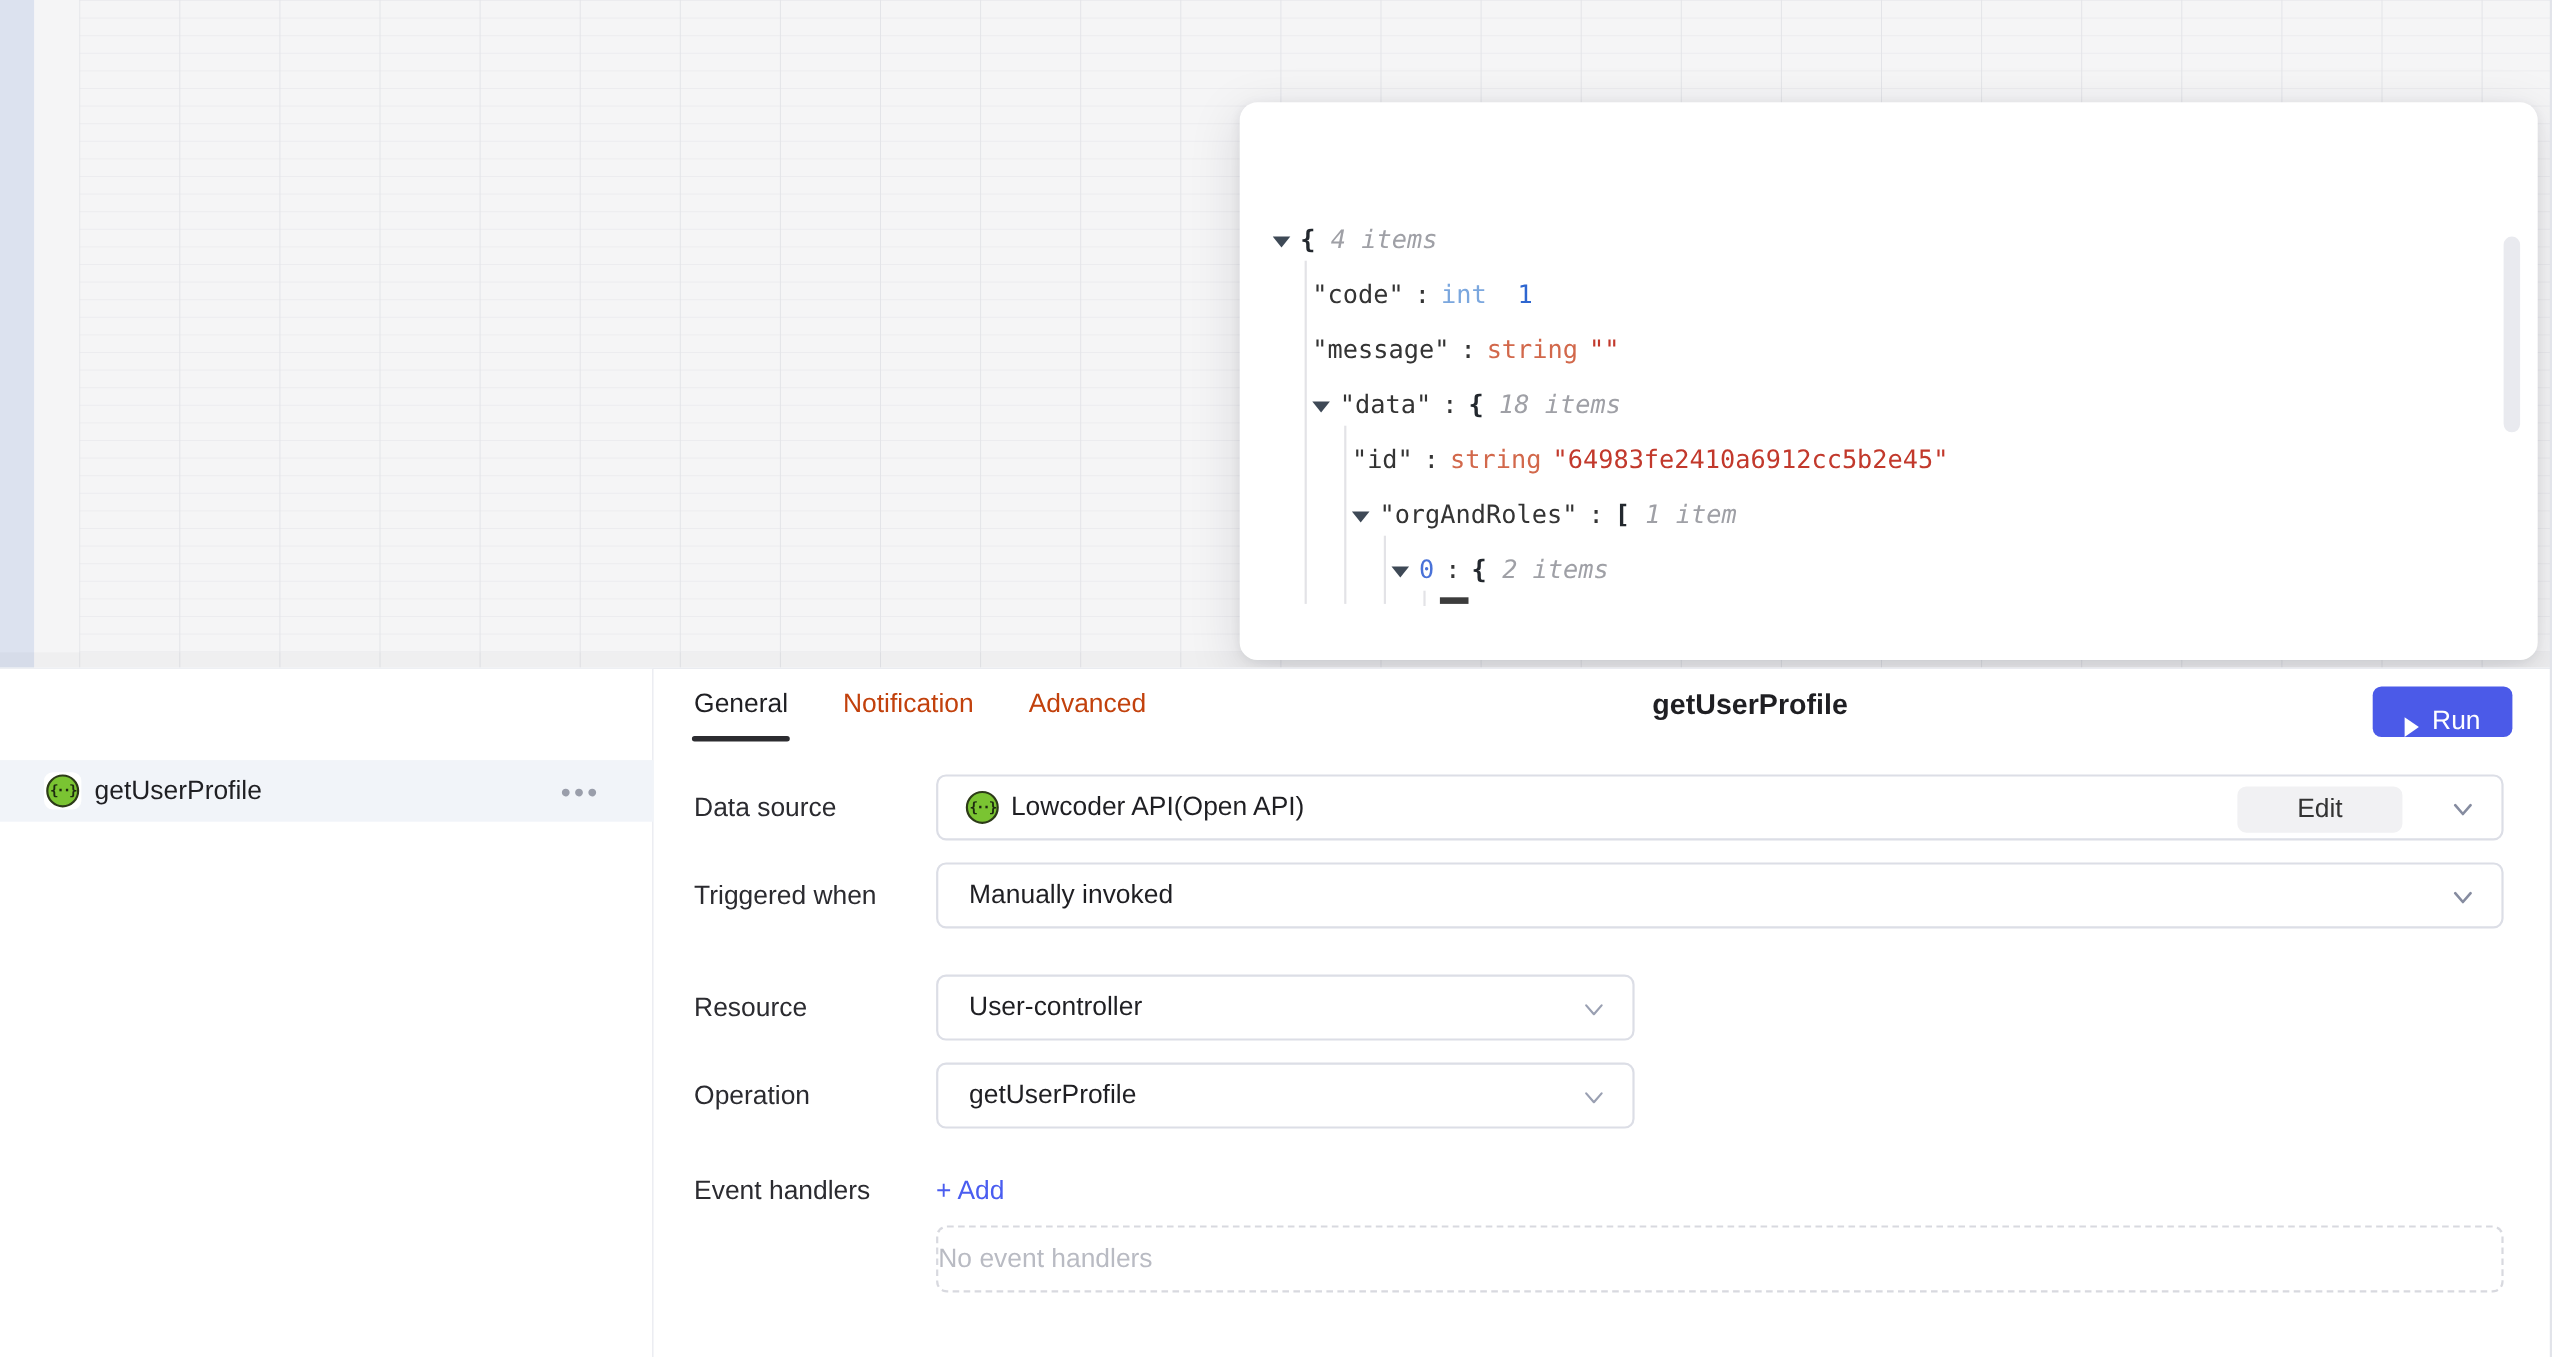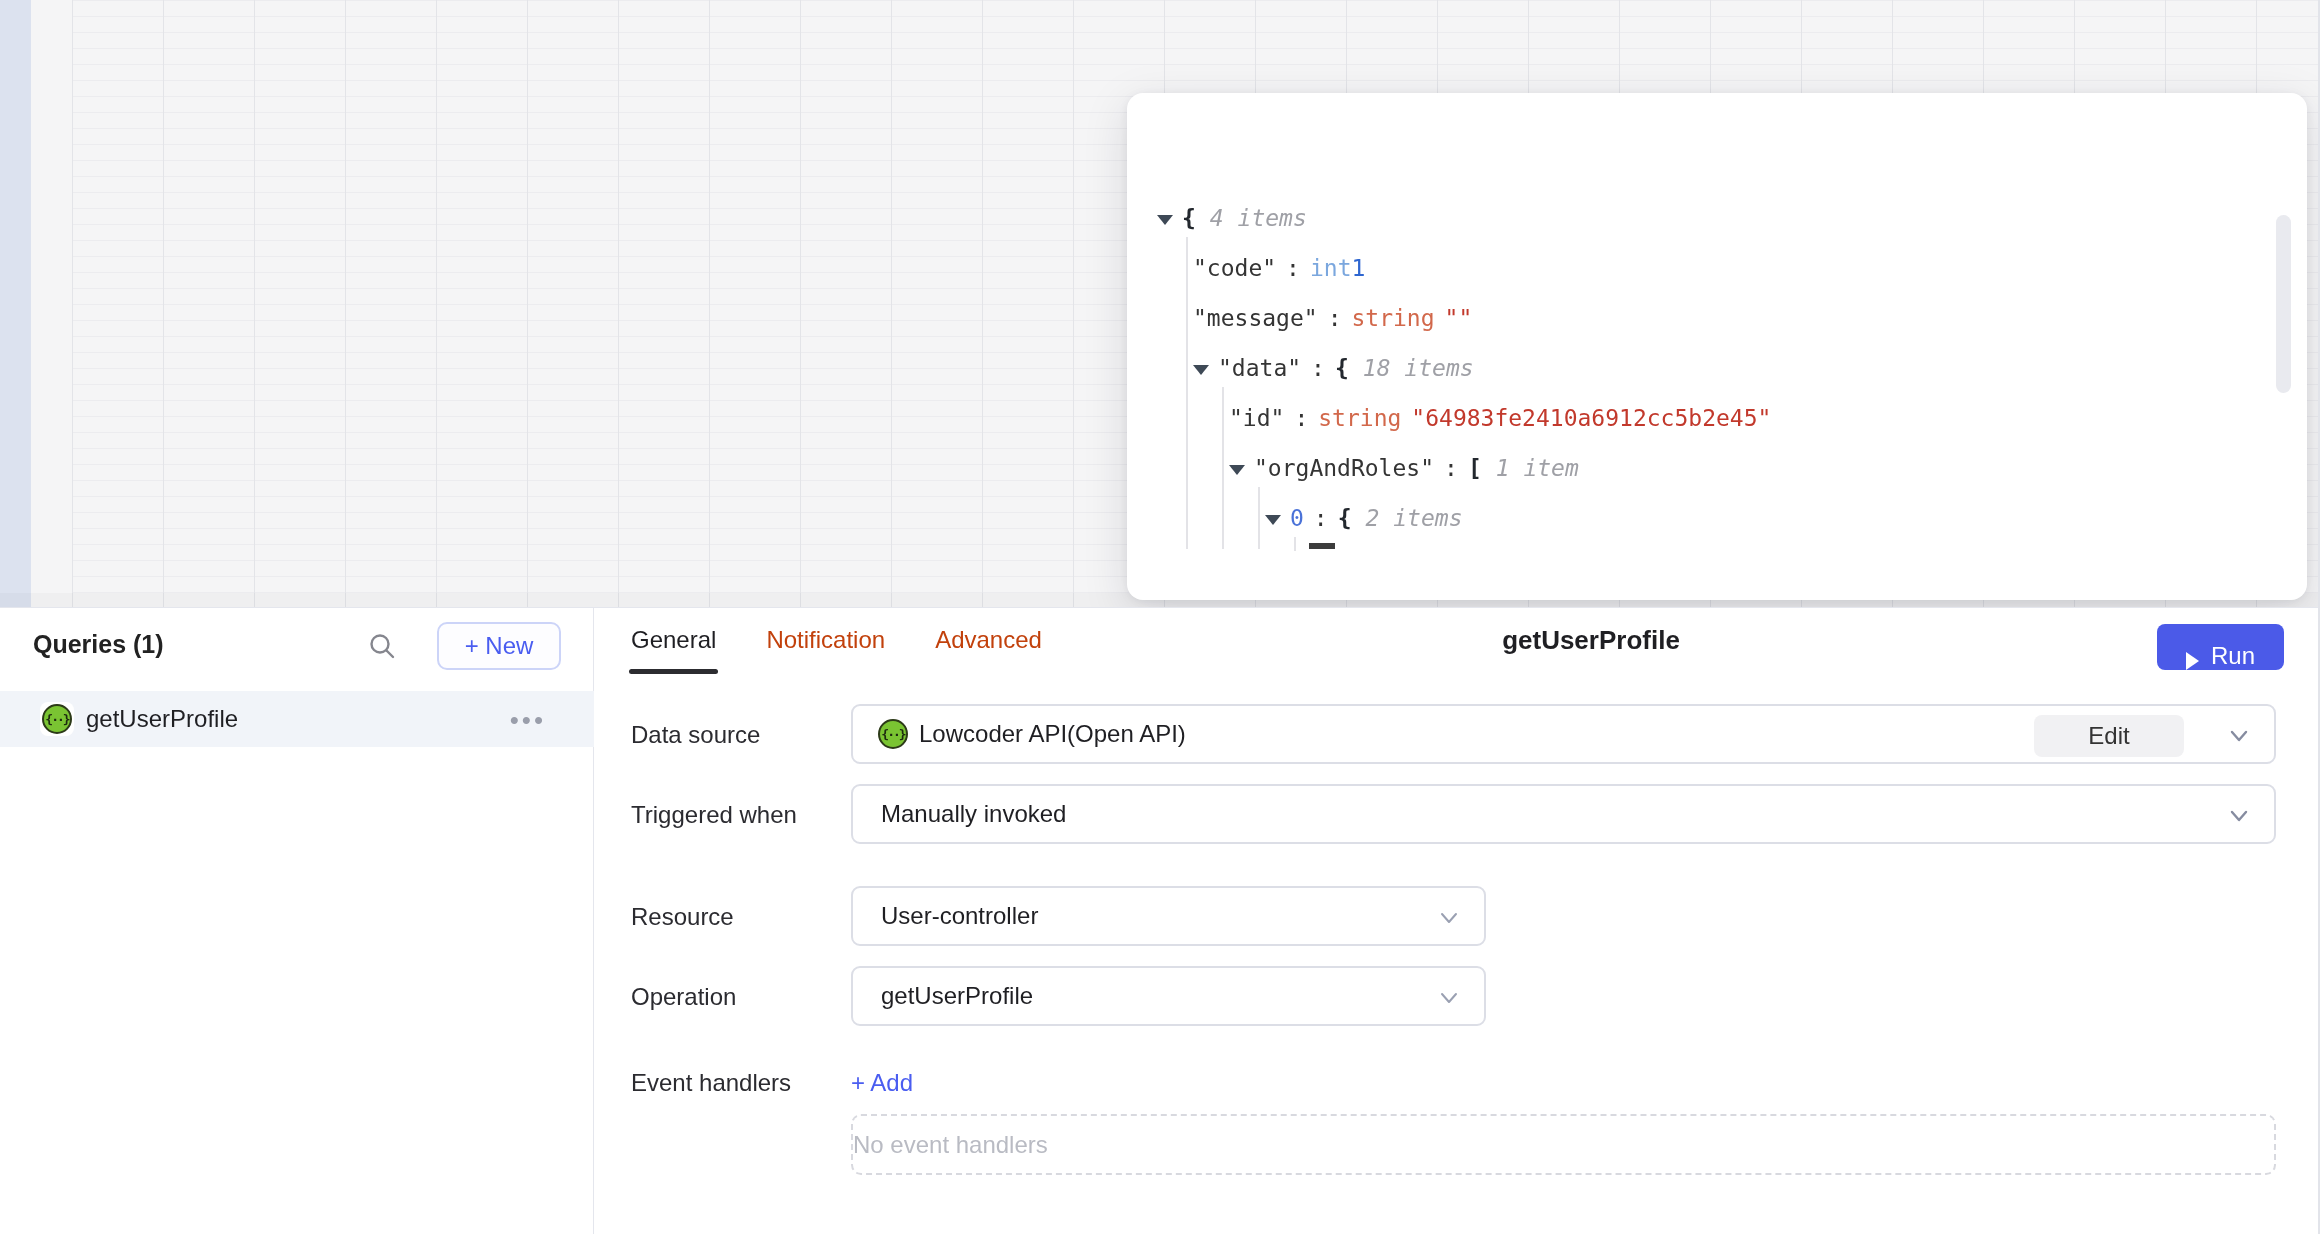--- a/index.html
+++ b/index.html
@@ -33,21 +33,21 @@
   .tree { position:absolute; left:30px; top:100px; width:1100px; height:358px; overflow:hidden;
           font-family:"DejaVu Sans Mono", monospace; font-size:23px; color:#333; }
   .tree-row { height:50px; display:flex; align-items:center; white-space:pre; }
   .arrow { width:0; height:0; border-left:8px solid transparent; border-right:8px solid transparent;
            border-top:10px solid #3e4956; margin-right:9px; margin-top:3px; flex:0 0 auto; cursor:pointer; }
   .jkey  { color:#343434; }
   .jidx  { color:#4a72d8; }
   .jcolon{ color:#343434; margin:0 10px; }
   .jpunct{ color:#23282e; font-weight:bold; margin-right:14px; }
   .jmeta { color:#9fa0a6; font-style:italic; }
-  .t-int { color:#7ba7de; margin-right:0; }
+  .t-int { color:#7ba7de; margin-right:28px; }
   .v-int { color:#2e66d0; }
   .t-str { color:#d2684b; margin-right:10px; }
   .v-str { color:#c2392c; }
   .guide { position:absolute; width:2px; background:#e3e3e7; }
   .clip-sliver { position:absolute; left:152px; top:350px; width:26px; height:6px; background:#3c3c3c; }
 
   
   .bottom { position:absolute; left:0; top:607px; width:2320px; height:627px; background:#fff; border-top:1px solid #e4e6ed; }
 
   .queries-panel { position:absolute; left:0; top:0; width:594px; height:627px; border-right:1px solid #e4e6ed; background:#fff; }
@@ -117,30 +117,20 @@
         <div class="tree-row" style="padding-left: 72px;"><span class="jkey">"id"</span><span class="jcolon">:</span><span class="t-str">string</span><span class="v-str">"64983fe2410a6912cc5b2e45"</span></div>
         <div class="tree-row" style="padding-left: 72px;"><span class="arrow"></span><span class="jkey">"orgAndRoles"</span><span class="jcolon">:</span><span class="jpunct">[</span><span class="jmeta">1 item</span></div>
         <div class="tree-row" style="padding-left: 108px;"><span class="arrow"></span><span class="jidx">0</span><span class="jcolon">:</span><span class="jpunct">{</span><span class="jmeta">2 items</span></div>
       </div>
     <div class="toast-scrollbar"></div>
   </div>
 
   <div class="bottom">
 
     <div class="queries-panel">
-      <div class="queries-header">
-        <span class="queries-title">Queries (1)</span>
-        <span class="search-btn">
-          <svg width="30" height="30" viewBox="0 0 30 30">
-              <circle cx="13" cy="13" r="8.5" stroke="#85868e" stroke-width="2.4" fill="none"></circle>
-              <path d="M19.5 19.5 L26 26" stroke="#85868e" stroke-width="2.4" stroke-linecap="round"></path>
-            </svg>
-        </span>
-        <span class="new-btn">+ New</span>
-      </div>
       <div class="query-row">
         <span class="api-icon">
             <span class="ball"></span>
           </span>
         <span class="query-name">getUserProfile</span>
         <span class="dots">•••</span>
       </div>
     </div>
 
     <div class="config-panel">

